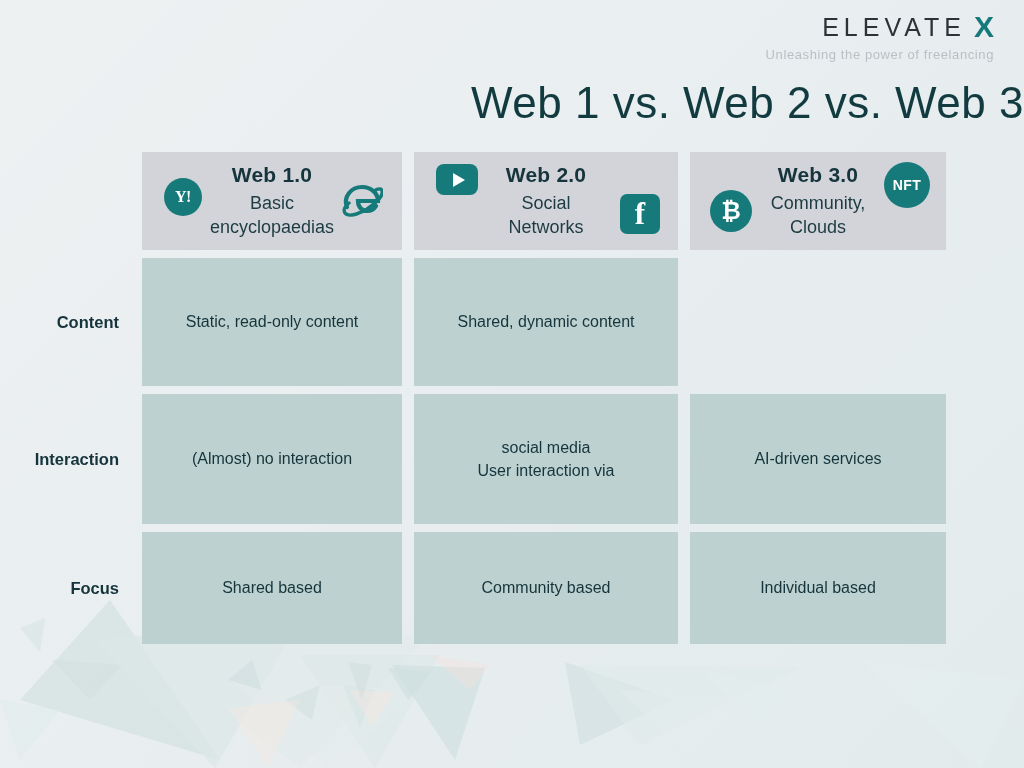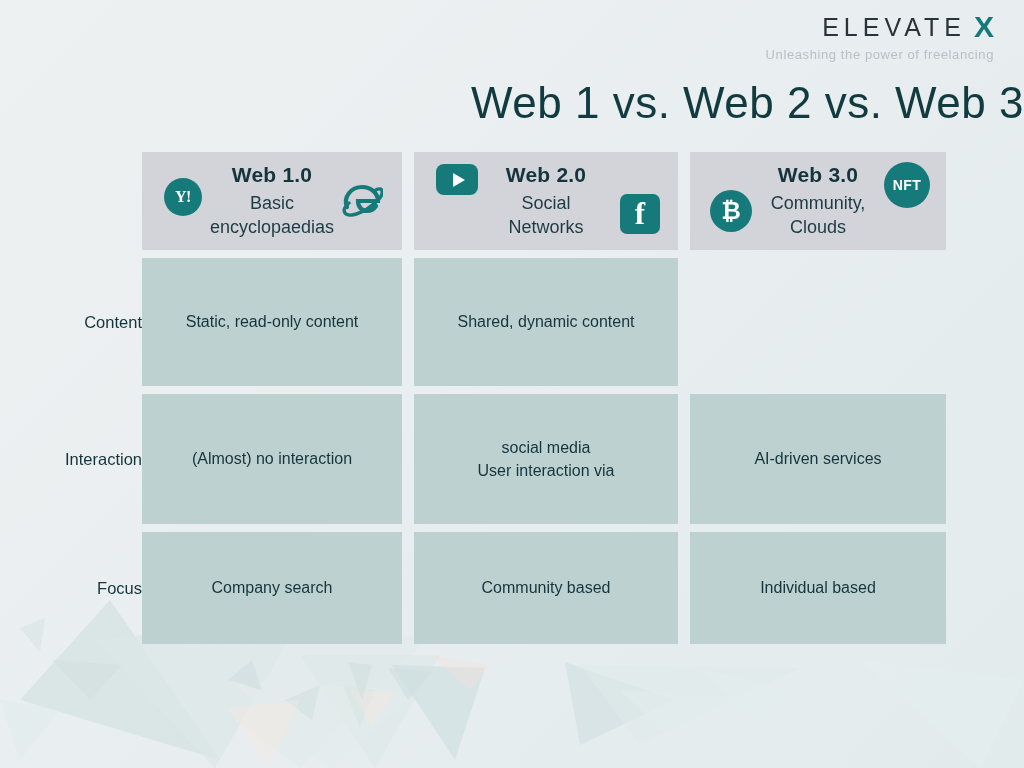--- a/index.html
+++ b/index.html
@@ -89,23 +89,23 @@
     display: flex;
     align-items: stretch;
     margin-bottom: 8px;
   }
   .row-label {
     width: 142px;
     flex: 0 0 142px;
     display: flex;
     align-items: center;
     justify-content: flex-end;
-    padding-right: 0;
+    padding-right: 23px;
     font-size: 16.5px;
-    font-weight: 400;
+    font-weight: 700;
     color: #15343c;
   }
   .cell {
     flex: 0 0 auto;
     margin-right: 12px;
     display: flex;
     align-items: center;
     justify-content: center;
     text-align: center;
   }
@@ -354,21 +354,21 @@
       <div>
         <div>AI-driven services</div>
       </div>
     </div>
   </div>
 
   <div class="grid-row body-row row-focus">
     <div class="row-label">Focus</div>
     <div class="cell col-1">
       <div>
-        <div>Company search</div>
+        <div>Shared based</div>
       </div>
     </div>
     <div class="cell col-2">
       <div>
         <div>Community based</div>
       </div>
     </div>
     <div class="cell col-3">
       <div>
         <div>Individual based</div>

